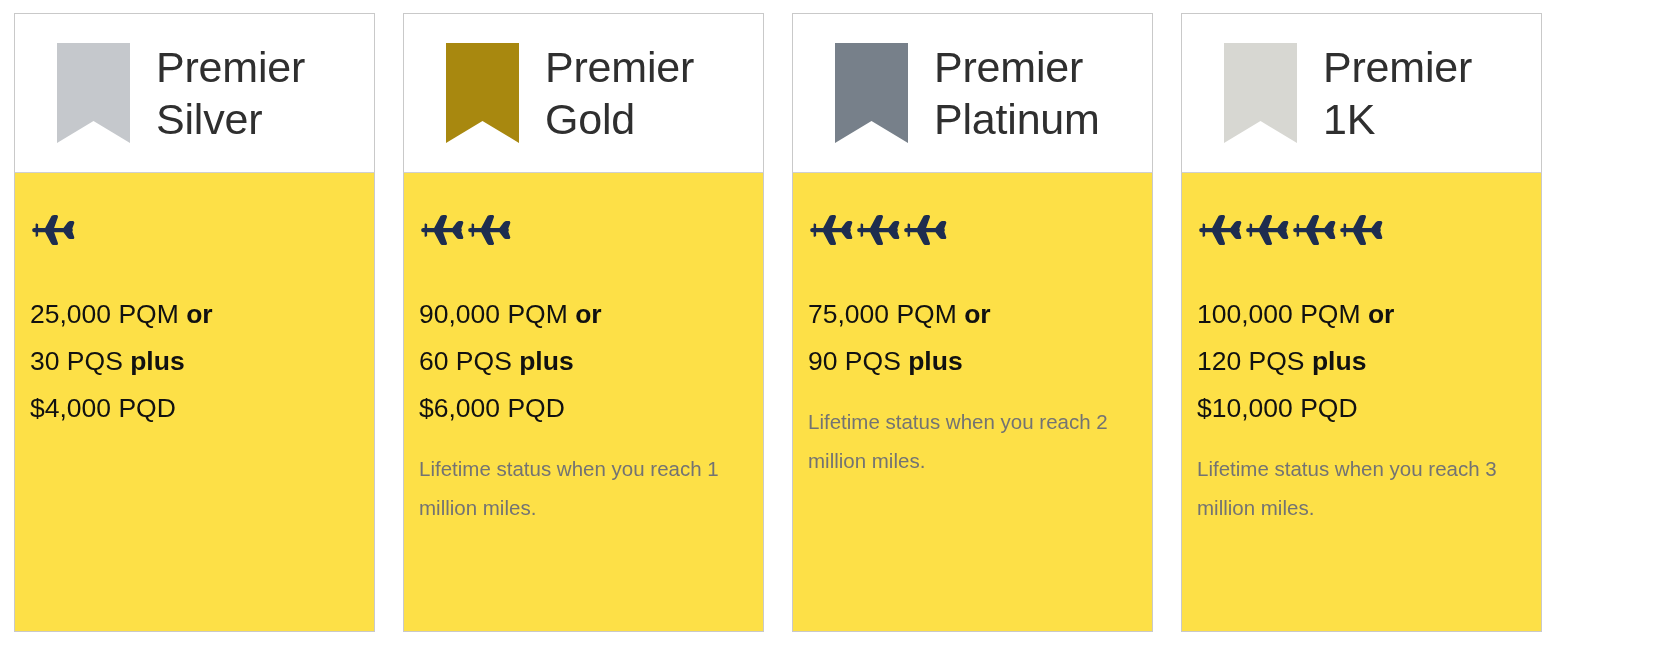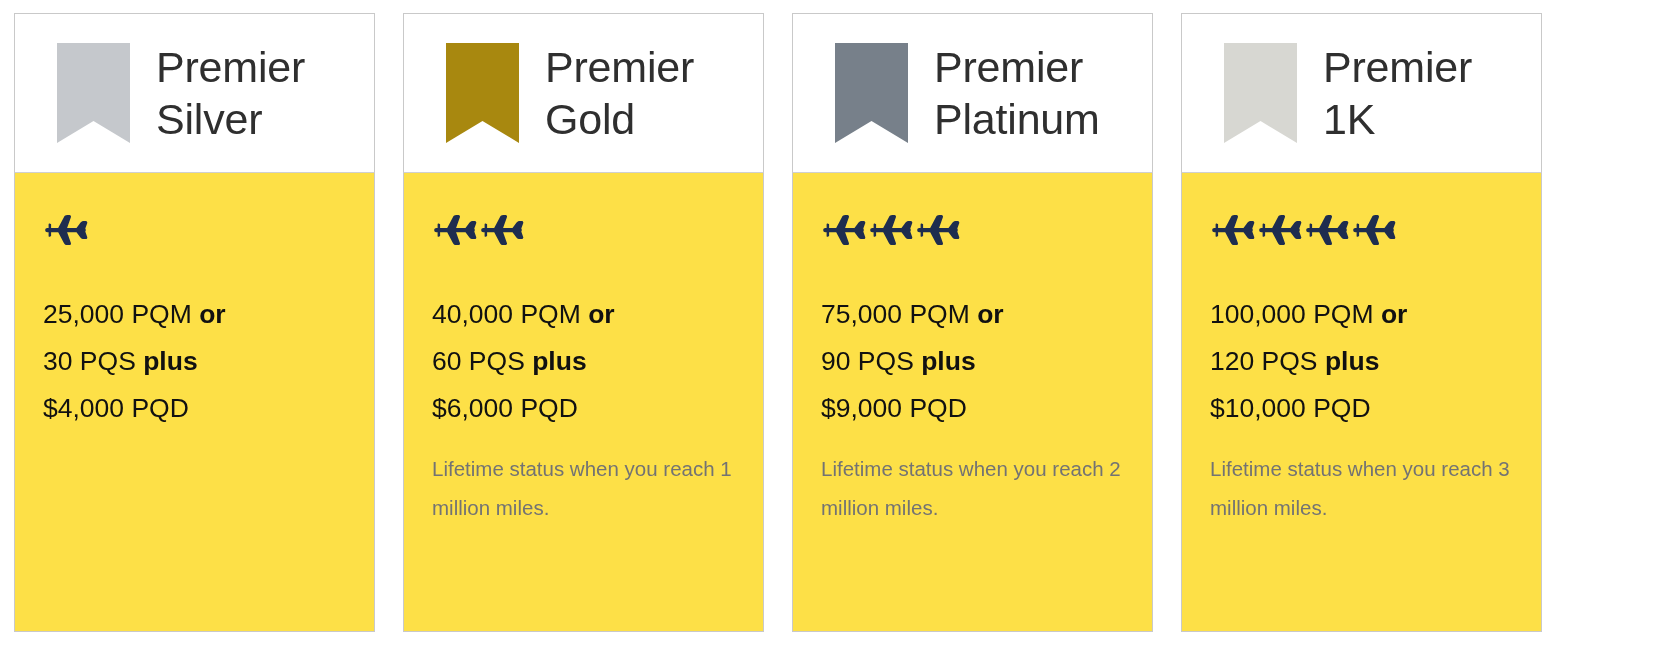--- a/index.html
+++ b/index.html
@@ -47,21 +47,21 @@
   .tier-title{
     font-size:43px;
     line-height:52px;
     font-weight:300;
     color:#2f2f2f;
     letter-spacing:-0.2px;
     white-space:pre-line;
   }
   .card-body{
     flex:1 1 auto;
-    padding:34px 26px 0 28px;
+    padding:34px 26px 0 15px;
     box-sizing:border-box;
   }
   .planes{
     height:46px;
     display:flex;
     align-items:center;
     gap:1px;
     margin-bottom:38px;
   }
   .plane{
@@ -119,21 +119,21 @@
       </div>
       <div class="card-body">
         <div class="planes">
           <svg viewBox="0 0 46 42" width="46" height="42" class="plane">
             <path d="M2.2,21.1 C2.2,19.6 3.1,18.9 4.4,18.9 L5.6,18.9 L5.6,15.3 C5.6,14.6 6.2,14.2 6.8,14.5 L8.1,15.3 L8.1,18.9 L15.2,18.9 L21.0,8.0 C21.6,6.8 22.8,6.1 24.1,6.1 L26.5,6.1 C27.6,6.1 28.3,7.2 27.9,8.2 L24.1,18.9 L33.5,18.9 L37.4,13.8 C38.2,12.7 39.5,12.1 40.9,12.1 L42.8,12.1 C43.9,12.1 44.6,13.2 44.2,14.2 L42.3,19.6 C42.6,20.0 42.8,20.5 42.8,21.1 C42.8,21.7 42.6,22.2 42.3,22.6 L44.2,28.0 C44.6,29.0 43.9,30.1 42.8,30.1 L40.9,30.1 C39.5,30.1 38.2,29.5 37.4,28.4 L33.5,23.3 L24.1,23.3 L27.9,34.0 C28.3,35.0 27.6,36.1 26.5,36.1 L24.1,36.1 C22.8,36.1 21.6,35.4 21.0,34.2 L15.2,23.3 L8.1,23.3 L8.1,26.9 L6.8,27.7 C6.2,28.0 5.6,27.6 5.6,26.9 L5.6,23.3 L4.4,23.3 C3.1,23.3 2.2,22.6 2.2,21.1 Z" fill="#1e2d4f"></path>
           </svg>
           <svg viewBox="0 0 46 42" width="46" height="42" class="plane">
             <path d="M2.2,21.1 C2.2,19.6 3.1,18.9 4.4,18.9 L5.6,18.9 L5.6,15.3 C5.6,14.6 6.2,14.2 6.8,14.5 L8.1,15.3 L8.1,18.9 L15.2,18.9 L21.0,8.0 C21.6,6.8 22.8,6.1 24.1,6.1 L26.5,6.1 C27.6,6.1 28.3,7.2 27.9,8.2 L24.1,18.9 L33.5,18.9 L37.4,13.8 C38.2,12.7 39.5,12.1 40.9,12.1 L42.8,12.1 C43.9,12.1 44.6,13.2 44.2,14.2 L42.3,19.6 C42.6,20.0 42.8,20.5 42.8,21.1 C42.8,21.7 42.6,22.2 42.3,22.6 L44.2,28.0 C44.6,29.0 43.9,30.1 42.8,30.1 L40.9,30.1 C39.5,30.1 38.2,29.5 37.4,28.4 L33.5,23.3 L24.1,23.3 L27.9,34.0 C28.3,35.0 27.6,36.1 26.5,36.1 L24.1,36.1 C22.8,36.1 21.6,35.4 21.0,34.2 L15.2,23.3 L8.1,23.3 L8.1,26.9 L6.8,27.7 C6.2,28.0 5.6,27.6 5.6,26.9 L5.6,23.3 L4.4,23.3 C3.1,23.3 2.2,22.6 2.2,21.1 Z" fill="#1e2d4f"></path>
           </svg>
         </div>
-        <div class="req"><span>40,000 PQM</span> <b>or</b><br><span>60 PQS</span> <b>plus</b><br><span>$6,000 PQD</span></div>
+        <div class="req"><span>90,000 PQM</span> <b>or</b><br><span>60 PQS</span> <b>plus</b><br><span>$6,000 PQD</span></div>
         <div class="note">Lifetime status when you reach 1 million miles.</div>
       </div>
     </div>
     <div class="card">
       <div class="card-header">
         <svg viewBox="0 0 73 100" width="73" height="100" class="ribbon">
           <path d="M0,0 H73 V100 L36.5,78 L0,100 Z" fill="#77808a"></path>
         </svg>
         <div class="tier-title">Premier
 Platinum</div>
@@ -143,21 +143,21 @@
           <svg viewBox="0 0 46 42" width="46" height="42" class="plane">
             <path d="M2.2,21.1 C2.2,19.6 3.1,18.9 4.4,18.9 L5.6,18.9 L5.6,15.3 C5.6,14.6 6.2,14.2 6.8,14.5 L8.1,15.3 L8.1,18.9 L15.2,18.9 L21.0,8.0 C21.6,6.8 22.8,6.1 24.1,6.1 L26.5,6.1 C27.6,6.1 28.3,7.2 27.9,8.2 L24.1,18.9 L33.5,18.9 L37.4,13.8 C38.2,12.7 39.5,12.1 40.9,12.1 L42.8,12.1 C43.9,12.1 44.6,13.2 44.2,14.2 L42.3,19.6 C42.6,20.0 42.8,20.5 42.8,21.1 C42.8,21.7 42.6,22.2 42.3,22.6 L44.2,28.0 C44.6,29.0 43.9,30.1 42.8,30.1 L40.9,30.1 C39.5,30.1 38.2,29.5 37.4,28.4 L33.5,23.3 L24.1,23.3 L27.9,34.0 C28.3,35.0 27.6,36.1 26.5,36.1 L24.1,36.1 C22.8,36.1 21.6,35.4 21.0,34.2 L15.2,23.3 L8.1,23.3 L8.1,26.9 L6.8,27.7 C6.2,28.0 5.6,27.6 5.6,26.9 L5.6,23.3 L4.4,23.3 C3.1,23.3 2.2,22.6 2.2,21.1 Z" fill="#1e2d4f"></path>
           </svg>
           <svg viewBox="0 0 46 42" width="46" height="42" class="plane">
             <path d="M2.2,21.1 C2.2,19.6 3.1,18.9 4.4,18.9 L5.6,18.9 L5.6,15.3 C5.6,14.6 6.2,14.2 6.8,14.5 L8.1,15.3 L8.1,18.9 L15.2,18.9 L21.0,8.0 C21.6,6.8 22.8,6.1 24.1,6.1 L26.5,6.1 C27.6,6.1 28.3,7.2 27.9,8.2 L24.1,18.9 L33.5,18.9 L37.4,13.8 C38.2,12.7 39.5,12.1 40.9,12.1 L42.8,12.1 C43.9,12.1 44.6,13.2 44.2,14.2 L42.3,19.6 C42.6,20.0 42.8,20.5 42.8,21.1 C42.8,21.7 42.6,22.2 42.3,22.6 L44.2,28.0 C44.6,29.0 43.9,30.1 42.8,30.1 L40.9,30.1 C39.5,30.1 38.2,29.5 37.4,28.4 L33.5,23.3 L24.1,23.3 L27.9,34.0 C28.3,35.0 27.6,36.1 26.5,36.1 L24.1,36.1 C22.8,36.1 21.6,35.4 21.0,34.2 L15.2,23.3 L8.1,23.3 L8.1,26.9 L6.8,27.7 C6.2,28.0 5.6,27.6 5.6,26.9 L5.6,23.3 L4.4,23.3 C3.1,23.3 2.2,22.6 2.2,21.1 Z" fill="#1e2d4f"></path>
           </svg>
           <svg viewBox="0 0 46 42" width="46" height="42" class="plane">
             <path d="M2.2,21.1 C2.2,19.6 3.1,18.9 4.4,18.9 L5.6,18.9 L5.6,15.3 C5.6,14.6 6.2,14.2 6.8,14.5 L8.1,15.3 L8.1,18.9 L15.2,18.9 L21.0,8.0 C21.6,6.8 22.8,6.1 24.1,6.1 L26.5,6.1 C27.6,6.1 28.3,7.2 27.9,8.2 L24.1,18.9 L33.5,18.9 L37.4,13.8 C38.2,12.7 39.5,12.1 40.9,12.1 L42.8,12.1 C43.9,12.1 44.6,13.2 44.2,14.2 L42.3,19.6 C42.6,20.0 42.8,20.5 42.8,21.1 C42.8,21.7 42.6,22.2 42.3,22.6 L44.2,28.0 C44.6,29.0 43.9,30.1 42.8,30.1 L40.9,30.1 C39.5,30.1 38.2,29.5 37.4,28.4 L33.5,23.3 L24.1,23.3 L27.9,34.0 C28.3,35.0 27.6,36.1 26.5,36.1 L24.1,36.1 C22.8,36.1 21.6,35.4 21.0,34.2 L15.2,23.3 L8.1,23.3 L8.1,26.9 L6.8,27.7 C6.2,28.0 5.6,27.6 5.6,26.9 L5.6,23.3 L4.4,23.3 C3.1,23.3 2.2,22.6 2.2,21.1 Z" fill="#1e2d4f"></path>
           </svg>
         </div>
-        <div class="req"><span>75,000 PQM</span> <b>or</b><br><span>90 PQS</span> <b>plus</b><br><span>$9,000 PQD</span></div>
+        <div class="req"><span>75,000 PQM</span> <b>or</b><br><span>90 PQS</span> <b>plus</b><br></div>
         <div class="note">Lifetime status when you reach 2 million miles.</div>
       </div>
     </div>
     <div class="card">
       <div class="card-header">
         <svg viewBox="0 0 73 100" width="73" height="100" class="ribbon">
           <path d="M0,0 H73 V100 L36.5,78 L0,100 Z" fill="#d7d7d2"></path>
         </svg>
         <div class="tier-title">Premier
 1K</div>

